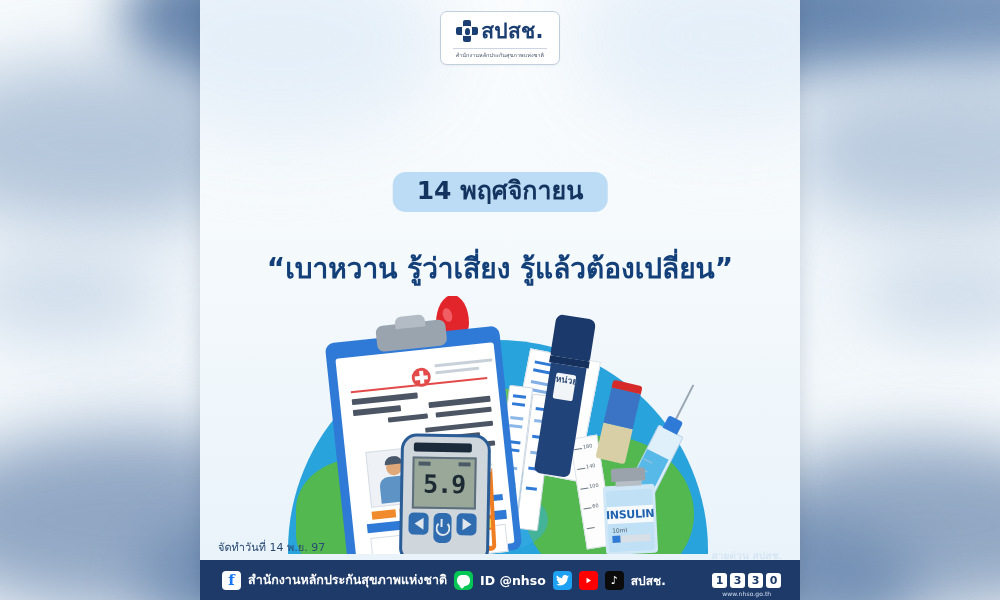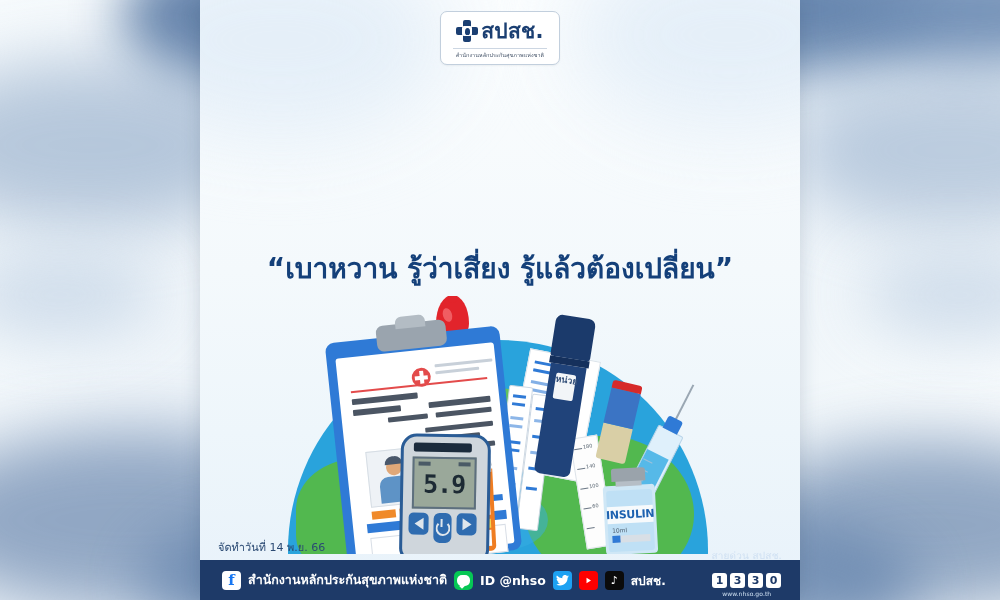--- a/index.html
+++ b/index.html
@@ -247,20 +247,21 @@
             <div class="ch"></div>
             <div class="cin"></div>
             <div class="cfig"></div>
         </div>
         <div class="logo-word">สปสช.</div>
       </div>
       <div class="logo-sub">สำนักงานหลักประกันสุขภาพแห่งชาติ</div>
     </div>
 
 
+    <div class="date-badge">14 พฤศจิกายน</div>
 
     <div class="slogan">“เบาหวาน รู้ว่าเสี่ยง รู้แล้วต้องเปลี่ยน”</div>
 
     <div class="illus">
 
       <div class="earth">
         <div class="land ld1"></div>
           <div class="land ld2"></div>
           <div class="land ld3"></div>
         <div class="sea-hi"></div>
@@ -412,21 +413,21 @@
         <div class="m-btn m-bc">
             <div class="pw"></div>
           </div>
         <div class="m-btn m-br">
             <div class="tri-r"></div>
           </div>
       </div>
 
     </div>
 
-    <div class="credit">จัดทำวันที่ 14 พ.ย. 66</div>
+    <div class="credit">จัดทำวันที่ 14 พ.ย. 97</div>
 
     <div class="footer">
       <div class="f-items">
         <div class="ico ico-fb">f</div>
         <div class="f-label">สำนักงานหลักประกันสุขภาพแห่งชาติ</div>
         <div class="ico ico-line">
             <div class="bub"></div>
           </div>
         <div class="f-label">ID @nhso</div>
         <div class="ico ico-tw">

